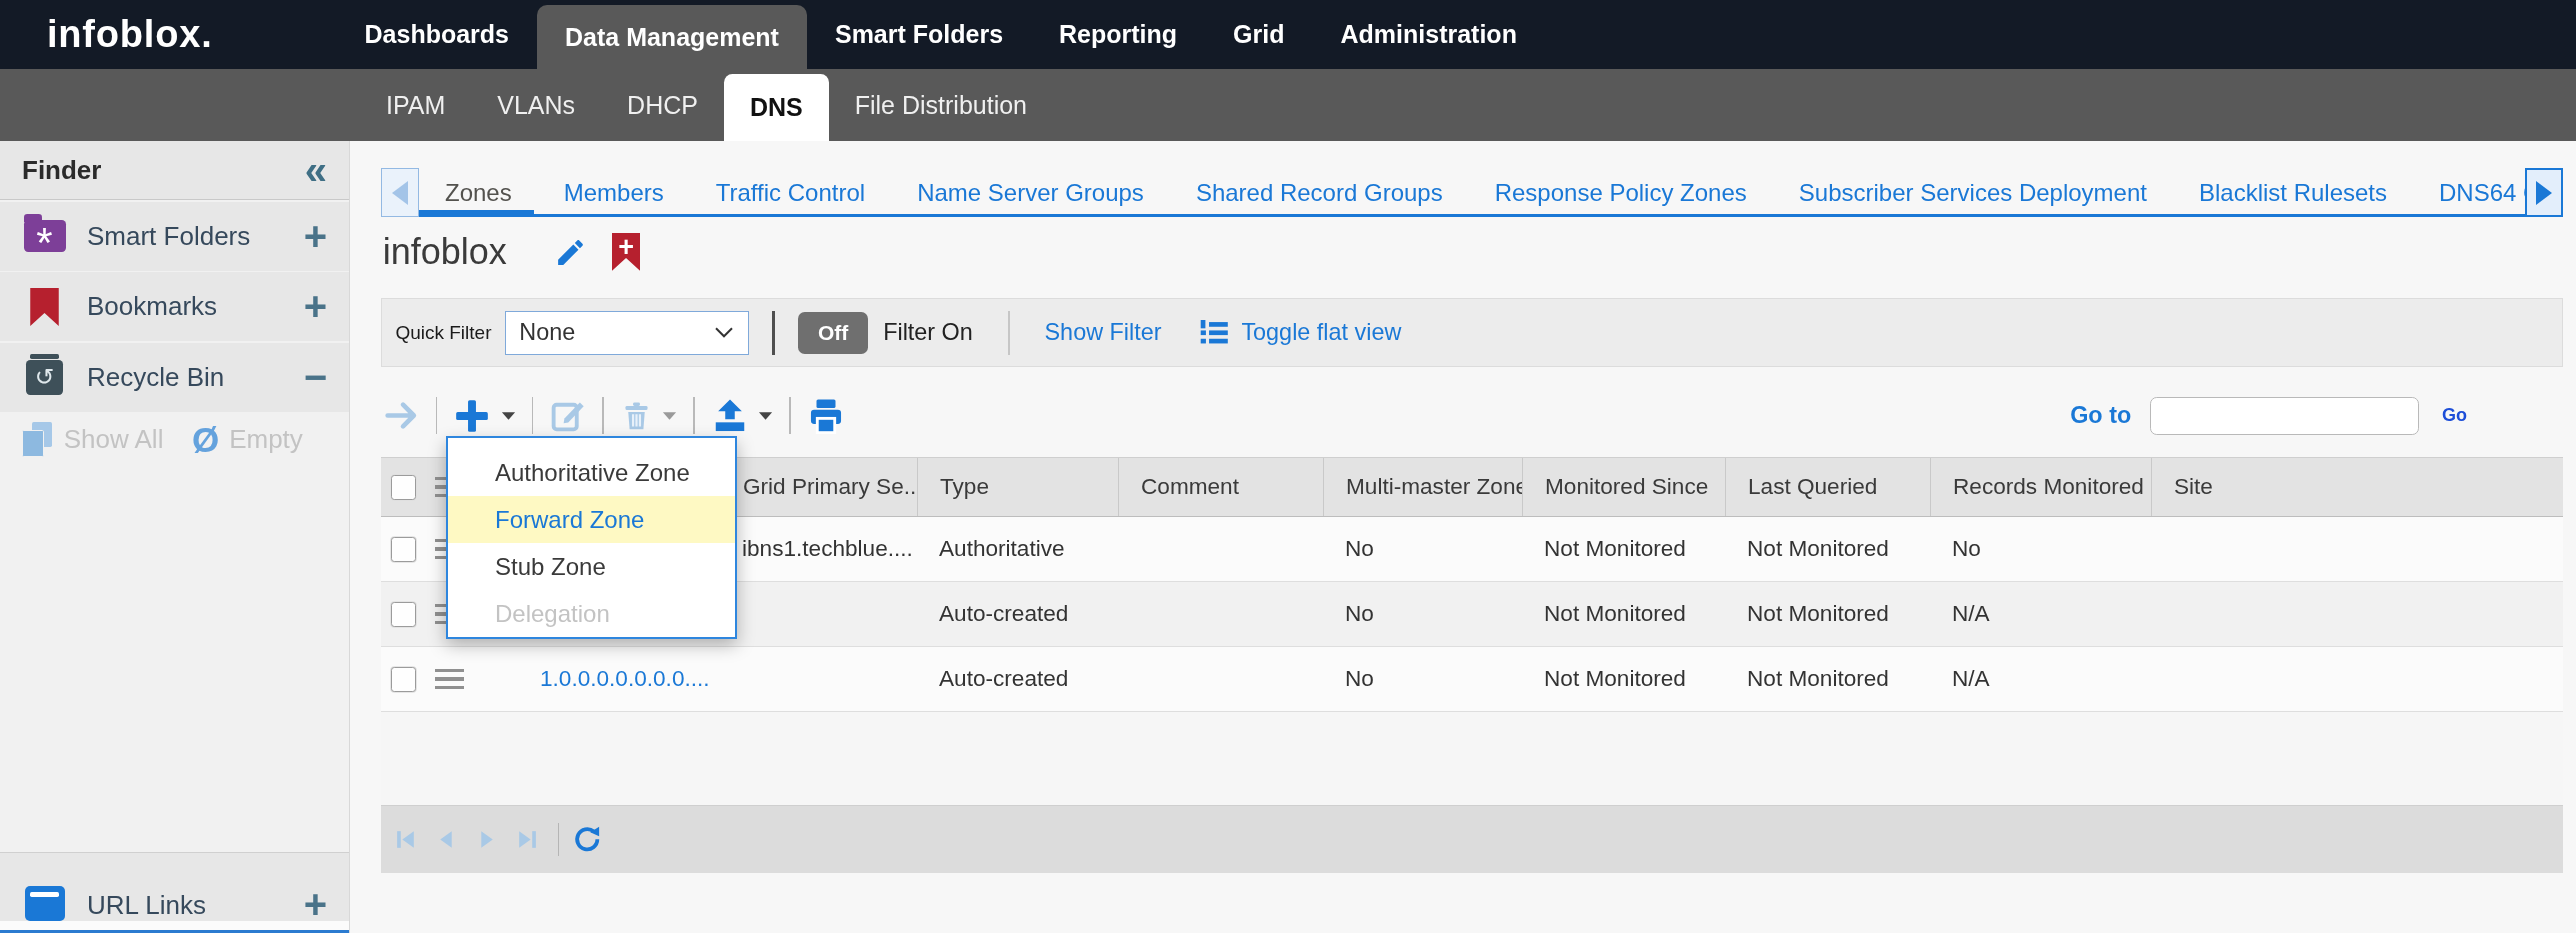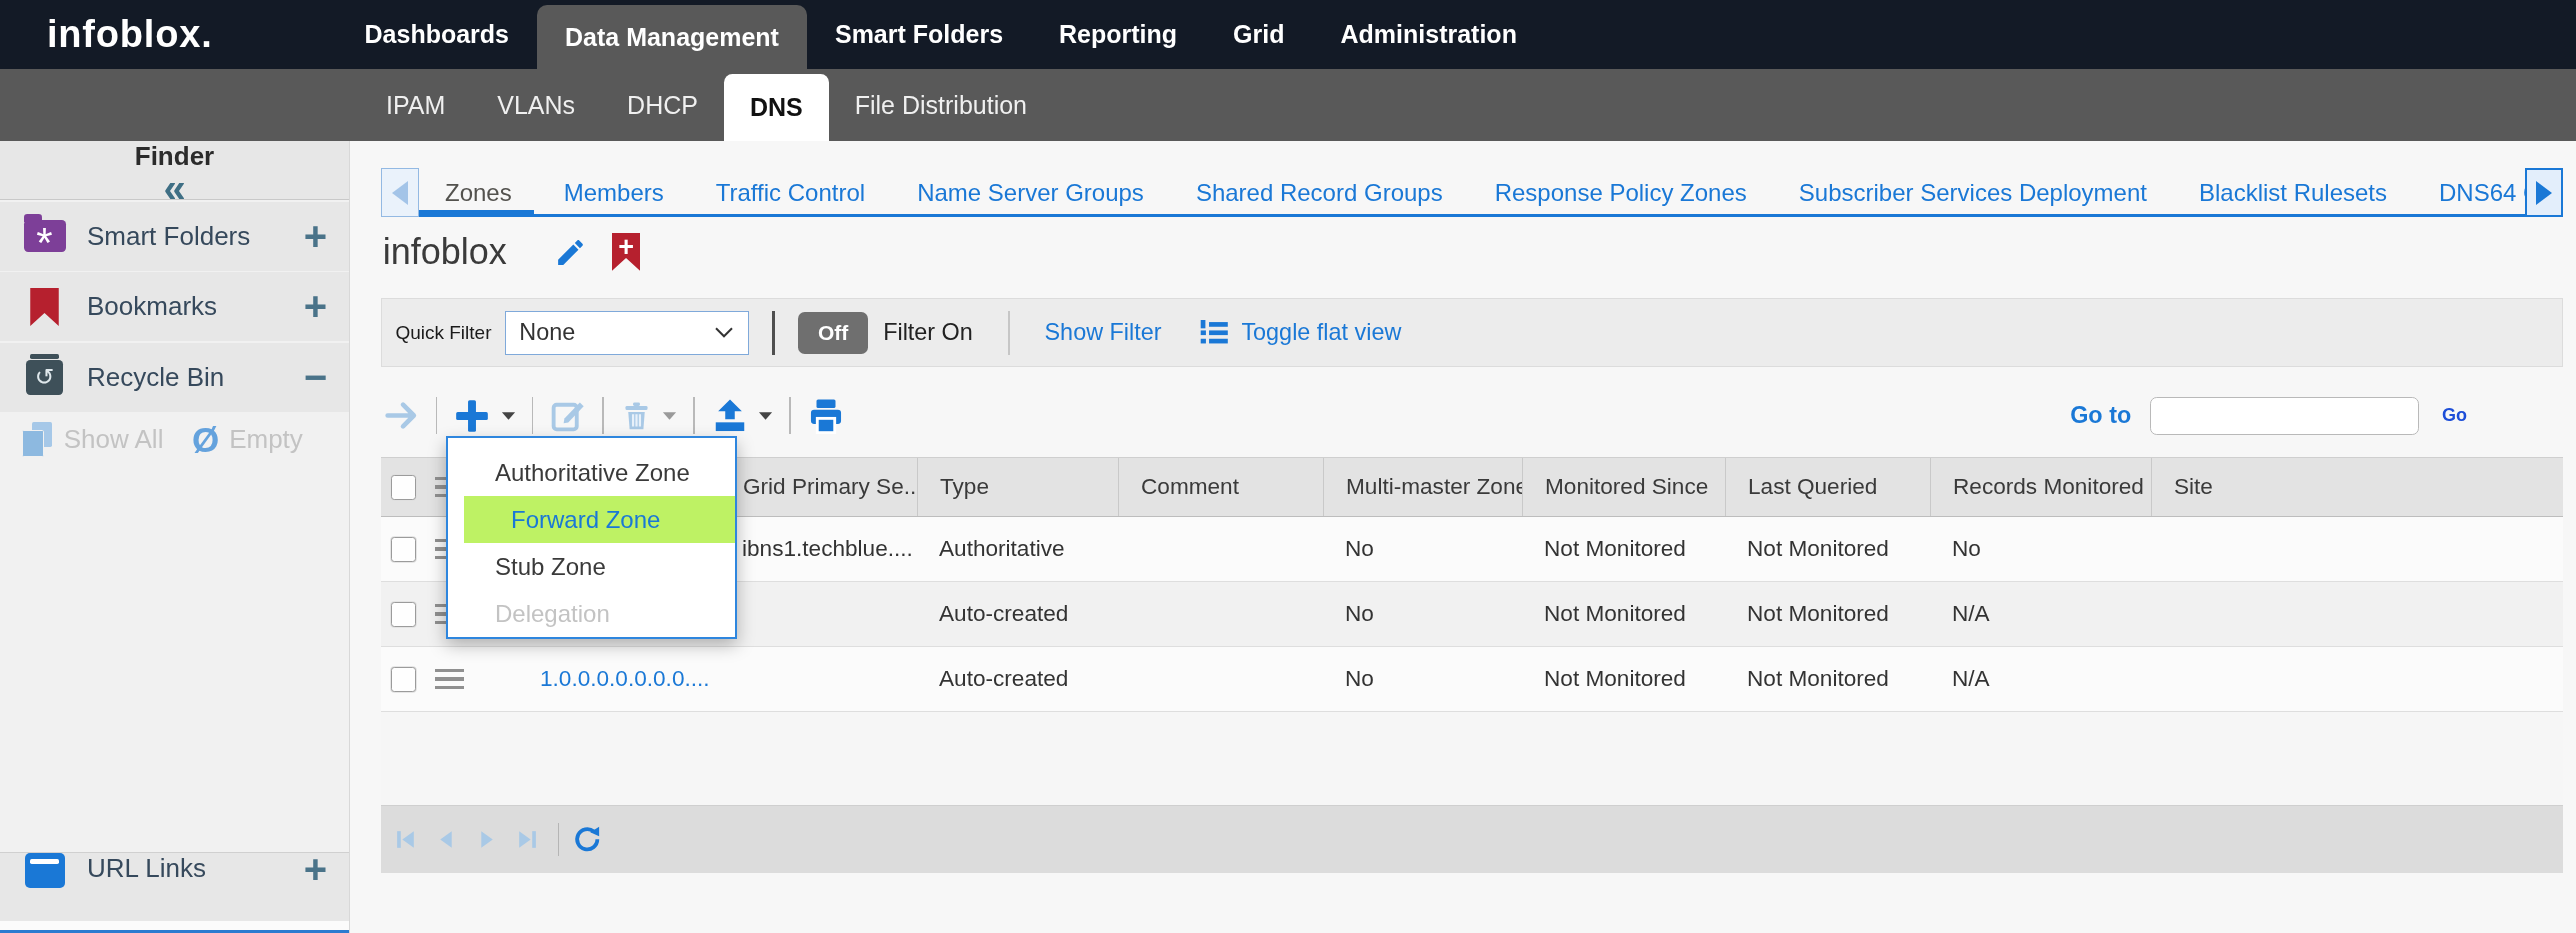--- a/index.html
+++ b/index.html
@@ -13,41 +13,41 @@
   .logo { color:#fff; font-size:38px; font-weight:bold; margin-left:47px; letter-spacing:0.8px; }
   .topnav-items { display:flex; height:100%; margin-left:124px; align-items:flex-end; }
   .topnav-item { color:#fff; font-size:25px; font-weight:bold; display:flex; align-items:center; padding:0 28px; height:100%; cursor:default; white-space:nowrap; }
   .topnav-item.active { background:#595959; border-radius:10px 10px 0 0; height:64px; }
   
   .subnav { position:absolute; top:69px; left:0; width:100%; height:72px; background:#595959; display:flex; align-items:flex-end; padding-left:360px; z-index:19; }
   .subnav-item { color:#f0f0f0; font-size:25px; display:flex; align-items:center; justify-content:center; height:100%; padding:0 26px; white-space:nowrap; }
   .subnav-item.active { background:#fff; color:#111; font-weight:bold; border-radius:8.4px 8.4px 0 0; height:67px; }
   
   .sidebar { position:absolute; top:141px; left:0; width:350px; bottom:0; background:#f1f1f1; border-right:0.8px solid #d8d8d8; }
-  .finder-header { height:59px; background:#e7e7e7; border-bottom:0.8px solid #c9c9c9; display:flex; align-items:center; padding:0 22px;flex-direction:column; }
+  .finder-header { height:59px; background:#e7e7e7; border-bottom:0.8px solid #c9c9c9; display:flex; align-items:center; padding:0 22px; }
   .finder-title { font-size:26px; font-weight:bold; color:#2b2b2b; flex:1; }
   .collapse { color:#3f6f85; font-size:40px; font-weight:bold; line-height:33px; }
   .side-item { height:69px; background:#e7e7e7; display:flex; align-items:center; padding:0 22px; margin-top:1.7px; }
   .side-icon { width:45px; display:flex; justify-content:center; margin-right:20px; }
   .side-label { flex:1; font-size:26px; color:#36495c; }
   .side-action { font-size:40px; color:#4a7389; font-weight:bold; line-height:33px; }
   .icon-folder { width:42px; height:32px; background:#7d3f98; border-radius:4.2px; position:relative; display:flex; align-items:center; justify-content:center; }
   .icon-folder::before { content:""; position:absolute; top:-5.9px; left:0; width:18.4px; height:7.5px; background:#7d3f98; border-radius:3.3px 3.3px 0 0; }
   .fold-star { color:#fff; font-size:42px; line-height:8.4px; margin-top:15px; }
   .icon-bm { width:28.5px; height:38px; background:#b6202e; clip-path:polygon(0 0,100% 0,100% 100%,50% 66%,0 100%); }
   .icon-bin { width:37px; height:35px; background:#3e5059; border-radius:4.2px; position:relative; display:flex; align-items:center; justify-content:center; }
   .icon-bin::before { content:""; position:absolute; top:-5.9px; left:4.2px; width:28.5px; height:5px; background:#3e5059; border-radius:1.7px; }
   .bin-glyph { color:#dfe8ec; font-size:23.4px; line-height:23.4px; }
   .recycle-actions { height:55px; display:flex; align-items:center; padding:0 22px; background:#f1f1f1; }
   .pages { position:relative; width:30px; height:35px; margin-right:11.7px; }
   .pages::before { content:""; position:absolute; top:0; right:0; width:20px; height:25px; background:#a6c8e8; border-radius:1.7px; }
   .pages::after { content:""; position:absolute; bottom:0; left:0; width:20px; height:25px; background:#8db9e0; border:1.7px solid #f1f1f1; border-radius:1.7px; }
   .ra-label { font-size:26px; color:#c3c3c3; }
   .ra-empty-icon { color:#64a2dd; font-size:35px; font-weight:bold; margin:0 10px 0 28.5px; line-height:30px; }
-  .side-footer { position:absolute; bottom:13.4px; left:0; right:0; height:69px; background:#e7e7e7; display:flex; align-items:flex-start; padding:0 22px; border-top:0.8px solid #d0d0d0; }
+  .side-footer { position:absolute; bottom:13.4px; left:0; right:0; height:69px; background:#e7e7e7; display:flex; align-items:flex-end; padding:0 22px; border-top:0.8px solid #d0d0d0; }
   .icon-url { width:40px; height:35px; background:#1a78d6; border-radius:5px; position:relative; }
   .icon-url::before { content:""; position:absolute; top:5.9px; left:5.9px; right:5.9px; height:5.9px; background:#fff; border-radius:1.7px; }
   .side-white { position:absolute; bottom:0; left:0; right:0; height:13.4px; background:#fbfbfb; }
   .side-bottom-bar { position:absolute; bottom:0; left:0; right:0; height:4.2px; background:#2b7bd0; }
   
   .content { position:absolute; left:381px; top:141px; width:2182px; bottom:0; }
   
   .vtabs { position:absolute; top:27px; left:0; width:100%; height:49px; }
   .vtabs-underline { position:absolute; left:0; right:0; bottom:0; height:3.3px; background:#1a78d6; }
   .vtab-scroll { position:absolute; top:0; width:38px; height:49px; display:flex; align-items:center; justify-content:center; z-index:3; }
@@ -98,21 +98,21 @@
   .tcell { font-size:22.6px; color:#333; padding-left:22px; overflow:hidden; white-space:nowrap; }
   .tcell.name { padding-left:59px; }
   .tcell.link { color:#1a78d6; }
   .tbody-empty { height:94px; background:#f6f6f6; border-bottom:0.8px solid #cfcfcf; }
   .pager { height:67px; background:#dcdcdc; display:flex; align-items:center; padding-left:13.4px; }
   .pg-btn { display:flex; margin-right:15px; }
   .pg-div { width:1.7px; height:33px; background:#b5b5b5; margin:0 13.4px 0 3.3px; }
   
   .add-menu { position:absolute; left:446px; top:436px; width:291px; height:203px; background:#fff; border:2.5px solid #2e86de; box-shadow:0 6.7px 16.7px rgba(0,0,0,.28); z-index:50; padding-top:11px; }
   .menu-item { height:47px; display:flex; align-items:center; padding-left:47px; font-size:24px; color:#3a3a3a; white-space:nowrap; }
-  .menu-item.highlighted { background:#bef264; color:#1a78d6;margin-left:16px; }
+  .menu-item.highlighted { background:#fef9c3; color:#1a78d6; }
   .menu-item.disabled { color:#c3c3c3; }
 </style>
 </head>
 <body>
 
 <header class="topnav">
   <div class="logo">infoblox.</div>
   <nav class="topnav-items">
       <div class="topnav-item">Dashboards</div>
       <div class="topnav-item active">Data Management</div>

